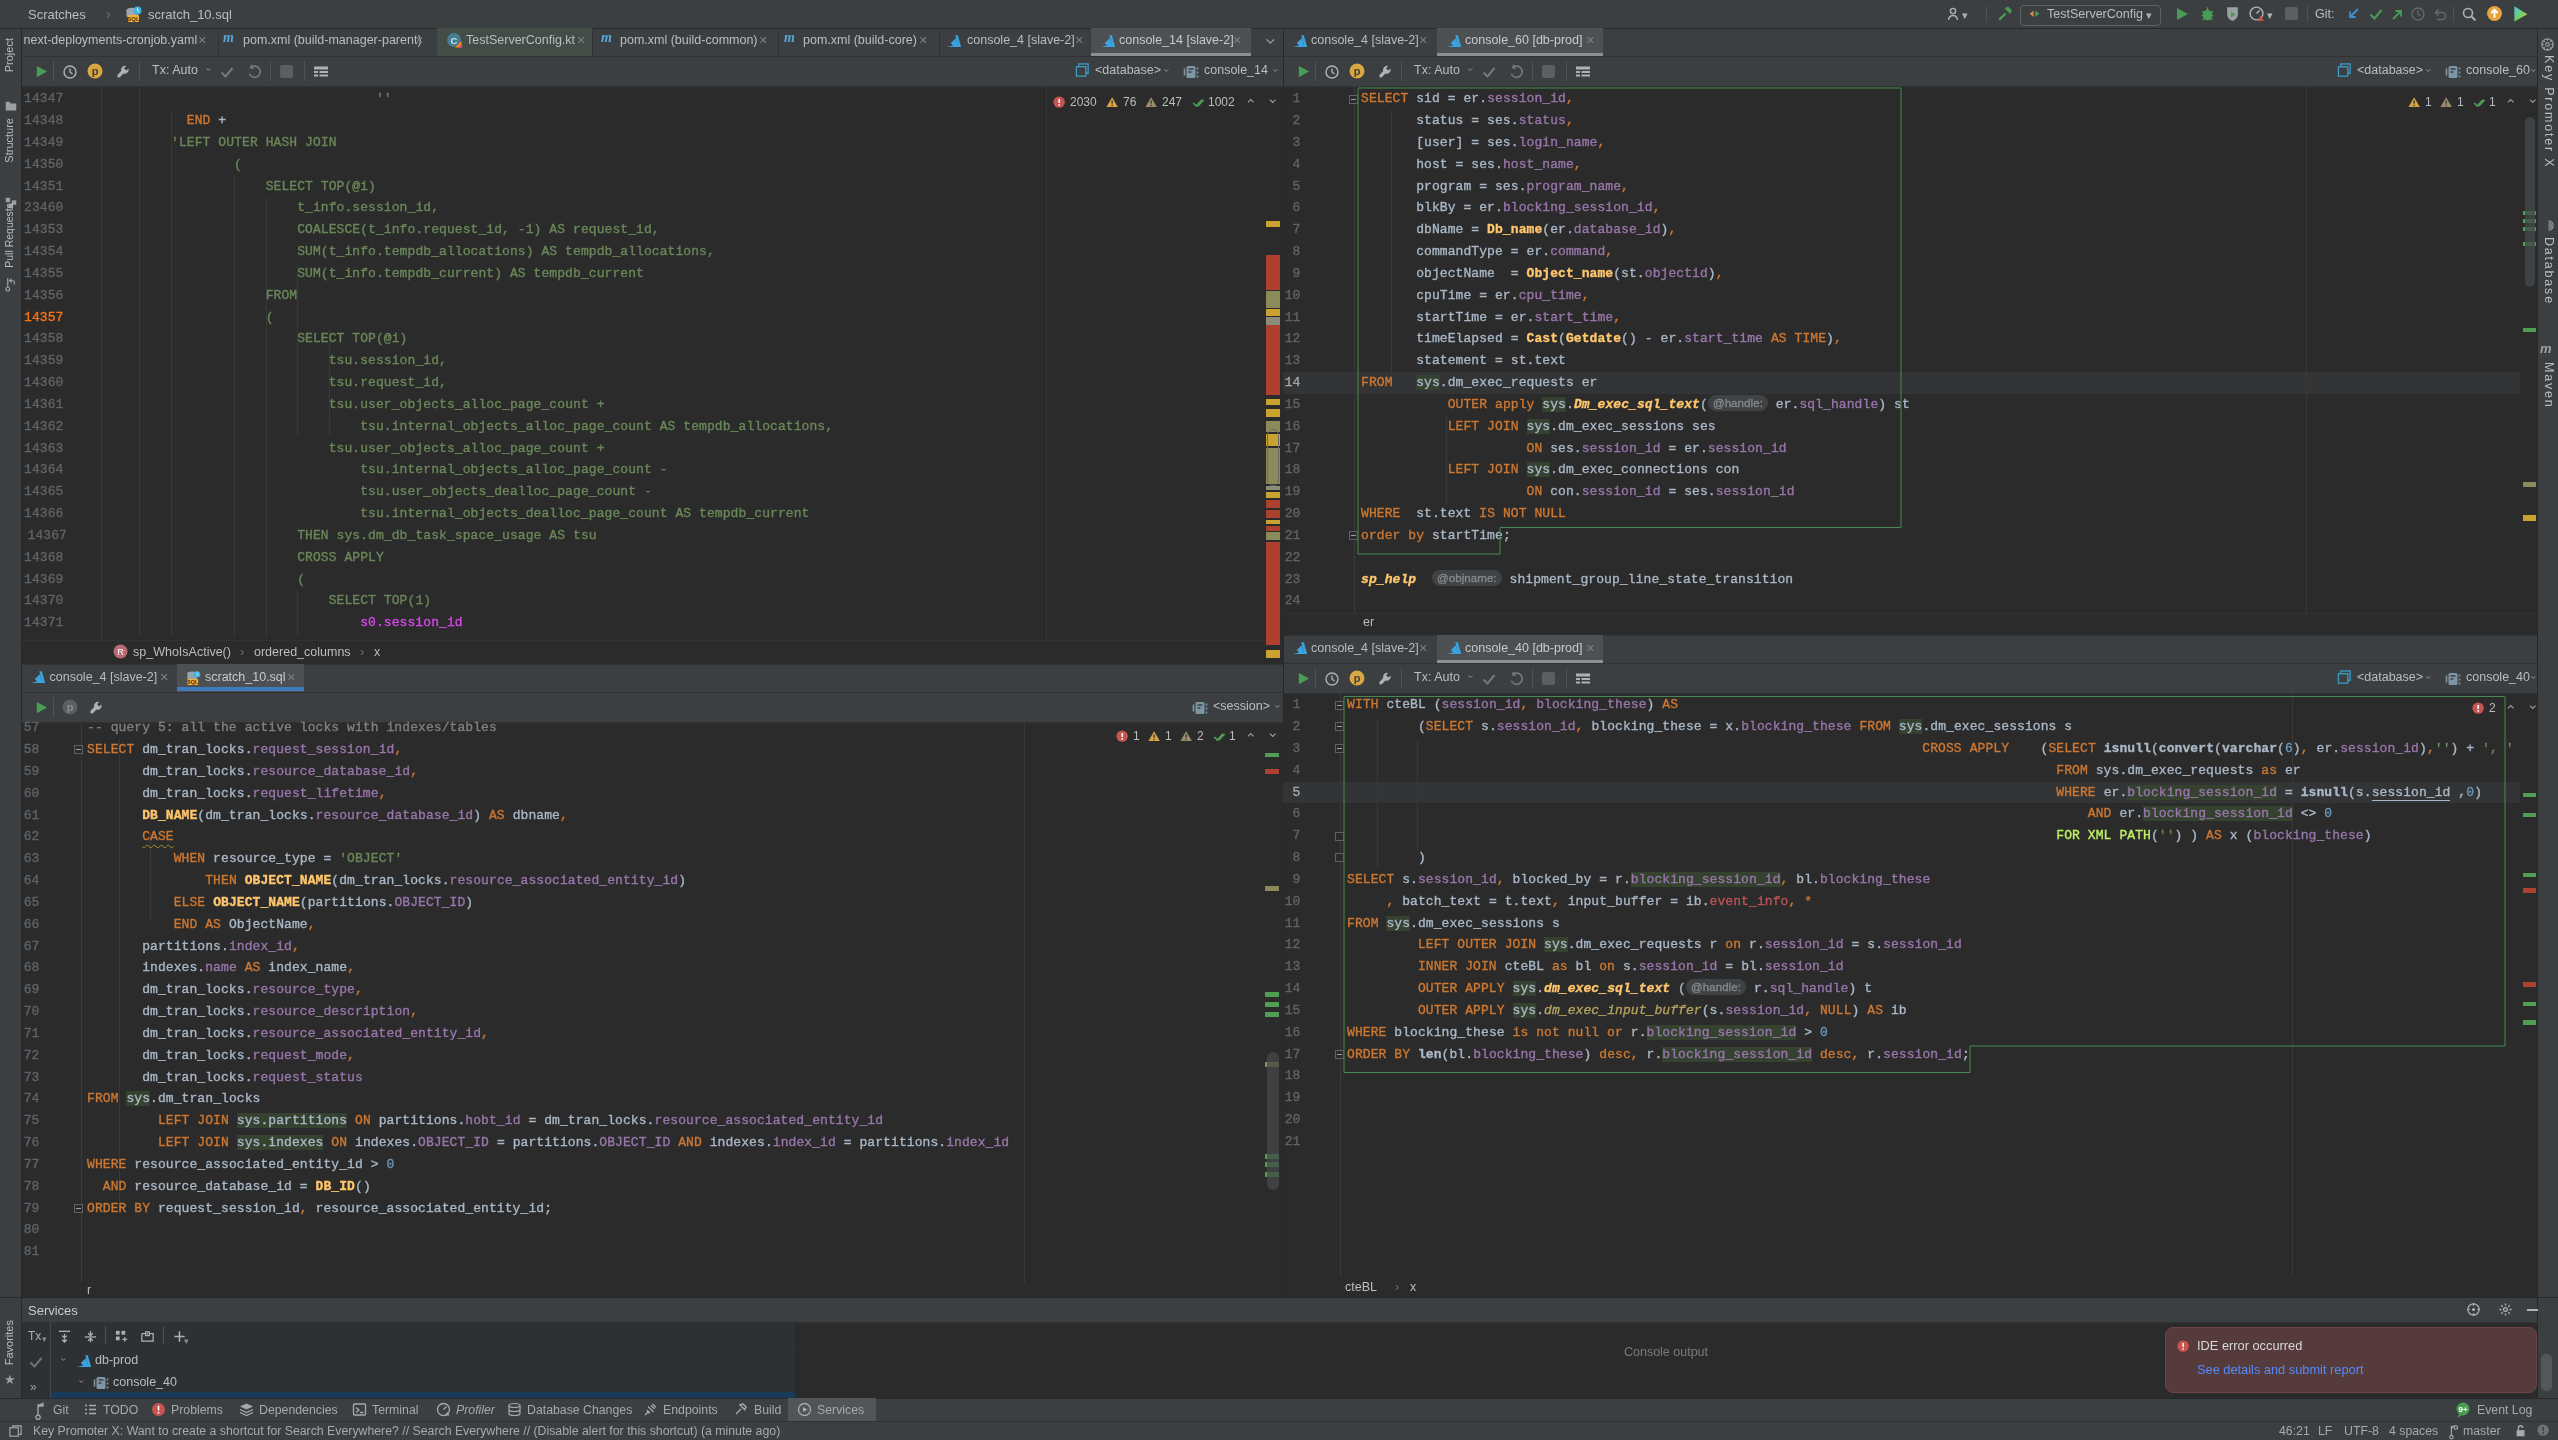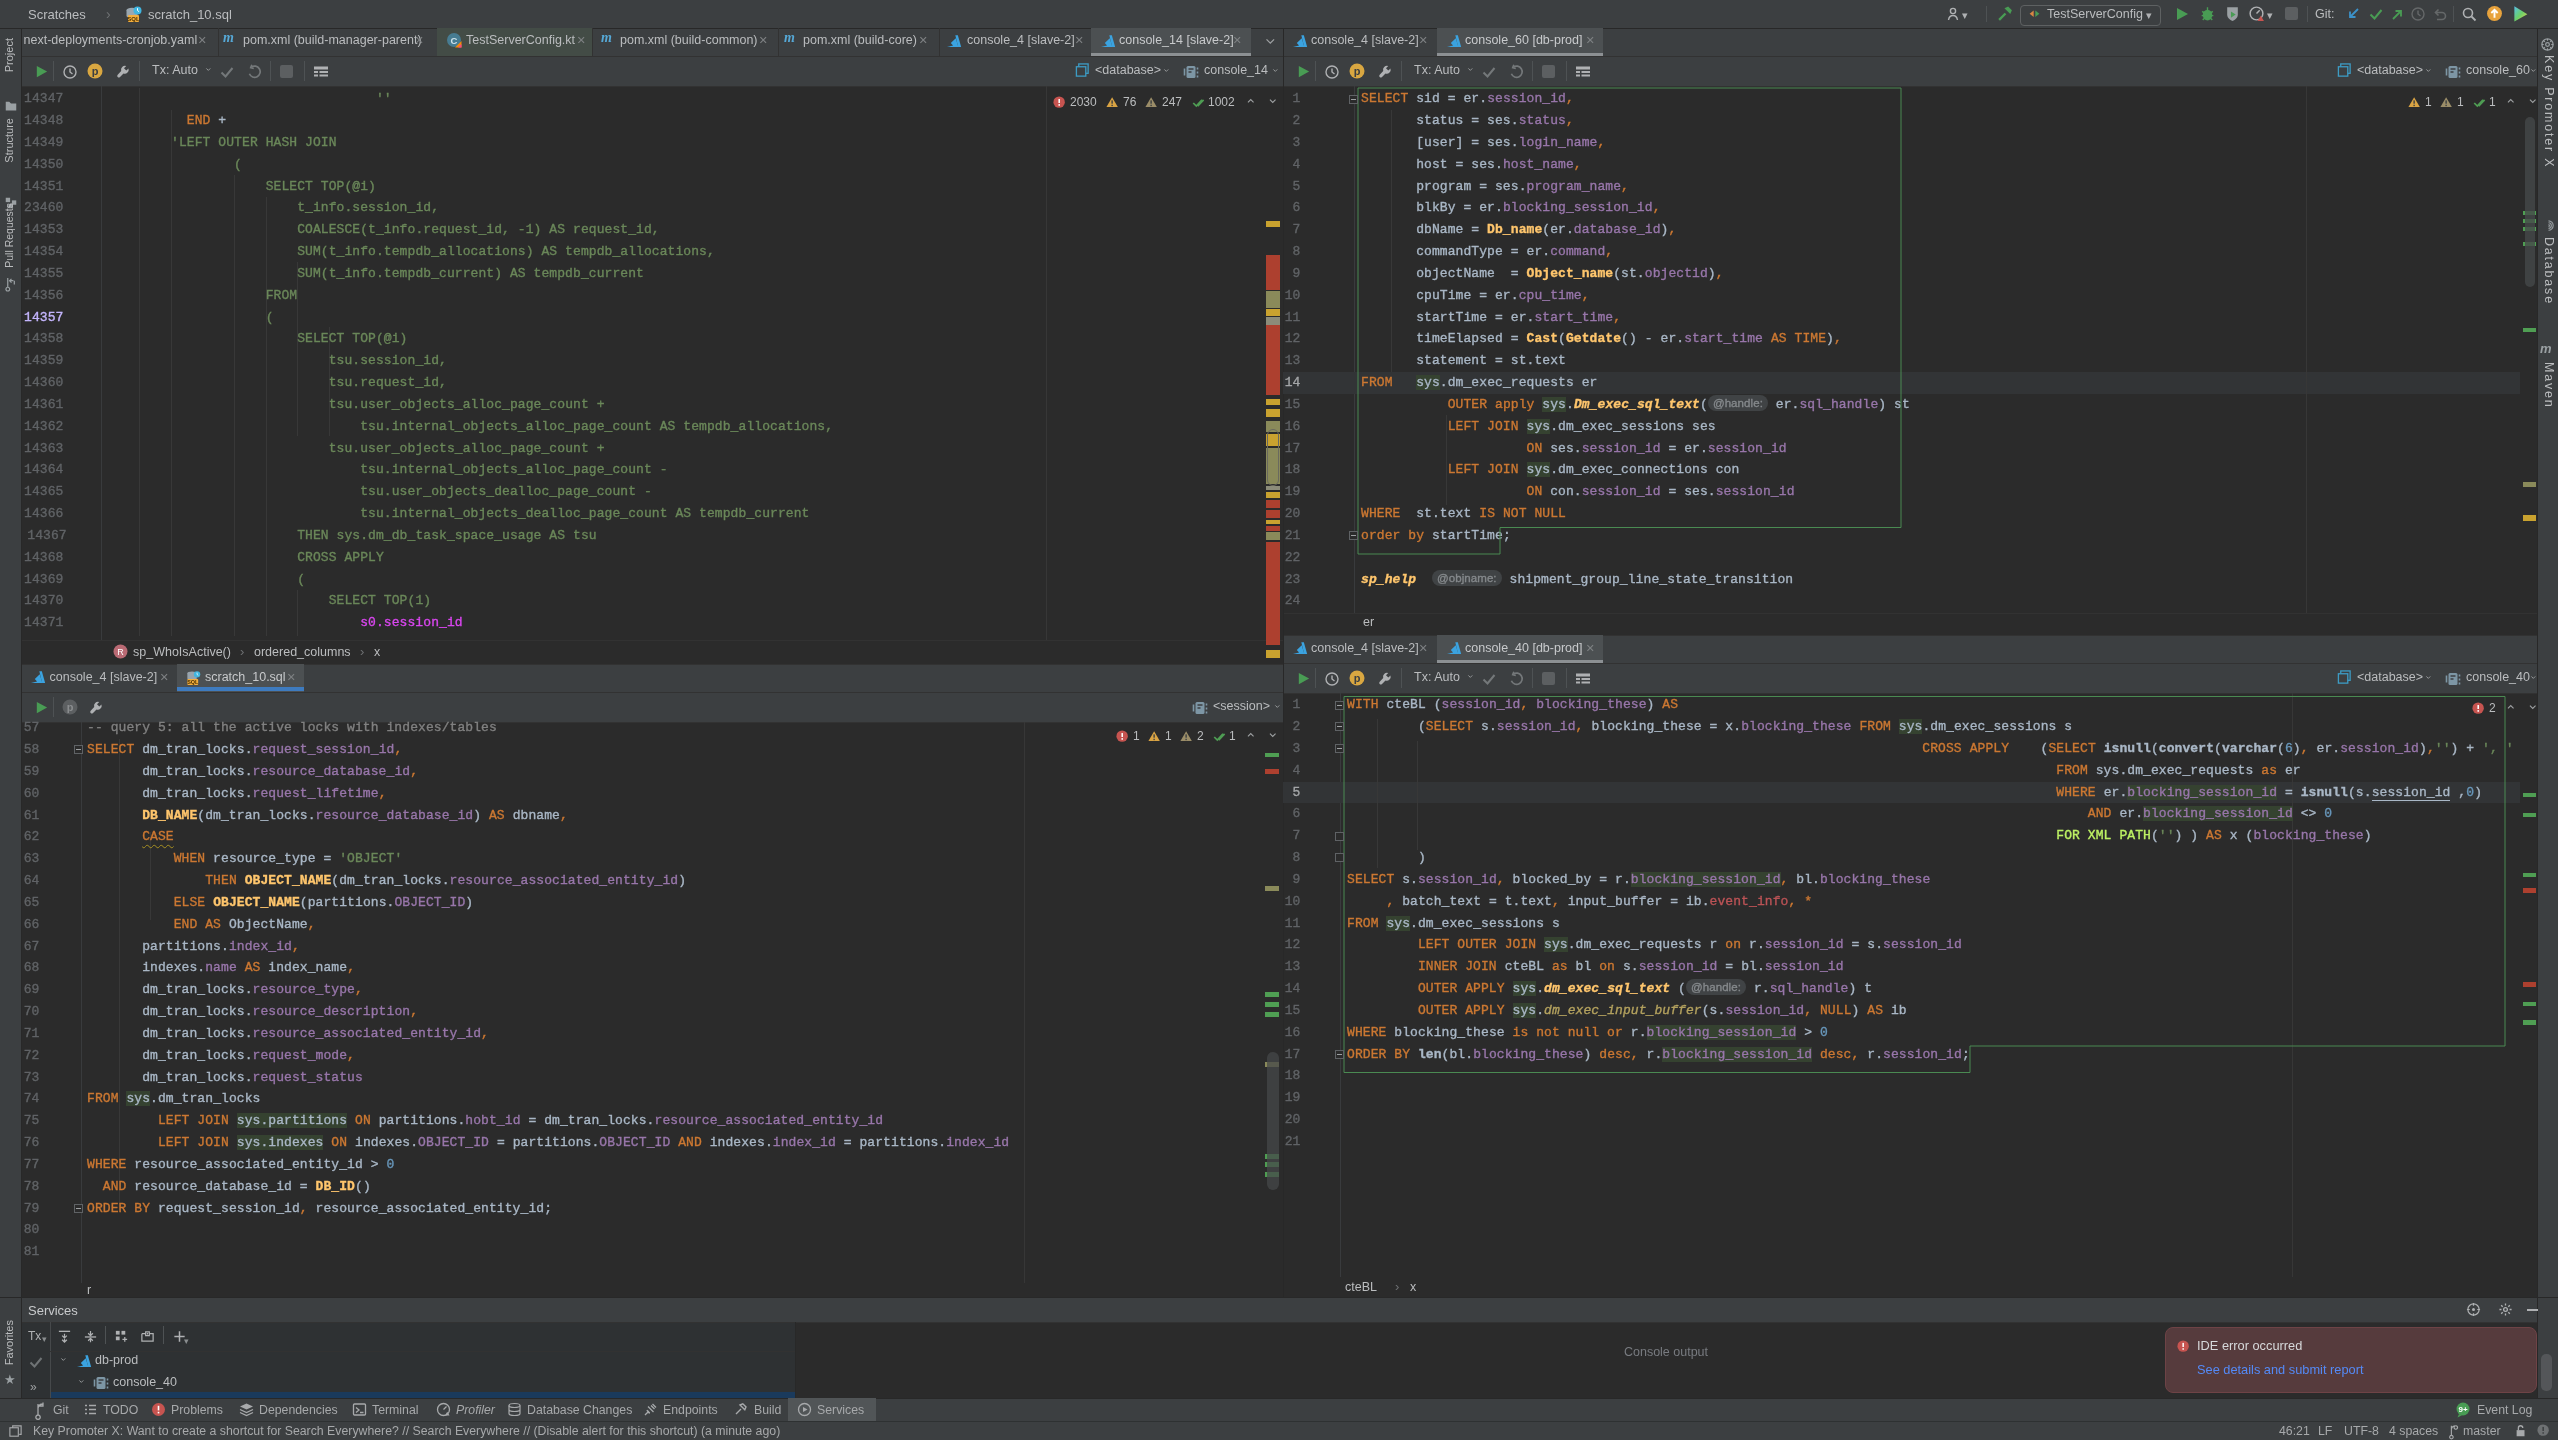--- a/index.html
+++ b/index.html
@@ -476,41 +476,41 @@
     <div class="code" style="left:3.5px;top:197.3px;width:60px;height:21.83px;line-height:21.83px;text-align:right;color:#606366">23460</div>
     <div class="code" style="left:108px;top:197.3px;height:21.83px;line-height:21.83px">                        <span style="color:#6A8759">t_info.session_id,</span></div>
     <div class="code" style="left:3.5px;top:219.2px;width:60px;height:21.83px;line-height:21.83px;text-align:right;color:#606366">14353</div>
     <div class="code" style="left:108px;top:219.2px;height:21.83px;line-height:21.83px">                        <span style="color:#6A8759">COALESCE(t_info.request_id, -1) AS request_id,</span></div>
     <div class="code" style="left:3.5px;top:241.0px;width:60px;height:21.83px;line-height:21.83px;text-align:right;color:#606366">14354</div>
     <div class="code" style="left:108px;top:241.0px;height:21.83px;line-height:21.83px">                        <span style="color:#6A8759">SUM(t_info.tempdb_allocations) AS tempdb_allocations,</span></div>
     <div class="code" style="left:3.5px;top:262.8px;width:60px;height:21.83px;line-height:21.83px;text-align:right;color:#606366">14355</div>
     <div class="code" style="left:108px;top:262.8px;height:21.83px;line-height:21.83px">                        <span style="color:#6A8759">SUM(t_info.tempdb_current) AS tempdb_current</span></div>
     <div class="code" style="left:3.5px;top:284.7px;width:60px;height:21.83px;line-height:21.83px;text-align:right;color:#606366">14356</div>
     <div class="code" style="left:108px;top:284.7px;height:21.83px;line-height:21.83px">                    <span style="color:#6A8759">FROM</span></div>
-    <div class="code" style="left:3.5px;top:306.5px;width:60px;height:21.83px;line-height:21.83px;text-align:right;color:#c4b5fd">14357</div>
+    <div class="code" style="left:3.5px;top:306.5px;width:60px;height:21.83px;line-height:21.83px;text-align:right;color:#f97316">14357</div>
     <div class="code" style="left:108px;top:306.5px;height:21.83px;line-height:21.83px">                    <span style="color:#6A8759">(</span></div>
     <div class="code" style="left:3.5px;top:328.3px;width:60px;height:21.83px;line-height:21.83px;text-align:right;color:#606366">14358</div>
     <div class="code" style="left:108px;top:328.3px;height:21.83px;line-height:21.83px">                        <span style="color:#6A8759">SELECT TOP(@i)</span></div>
     <div class="code" style="left:3.5px;top:350.2px;width:60px;height:21.83px;line-height:21.83px;text-align:right;color:#606366">14359</div>
     <div class="code" style="left:108px;top:350.2px;height:21.83px;line-height:21.83px">                            <span style="color:#6A8759">tsu.session_id,</span></div>
     <div class="code" style="left:3.5px;top:372.0px;width:60px;height:21.83px;line-height:21.83px;text-align:right;color:#606366">14360</div>
     <div class="code" style="left:108px;top:372.0px;height:21.83px;line-height:21.83px">                            <span style="color:#6A8759">tsu.request_id,</span></div>
     <div class="code" style="left:3.5px;top:393.8px;width:60px;height:21.83px;line-height:21.83px;text-align:right;color:#606366">14361</div>
     <div class="code" style="left:108px;top:393.8px;height:21.83px;line-height:21.83px">                            <span style="color:#6A8759">tsu.user_objects_alloc_page_count +</span></div>
     <div class="code" style="left:3.5px;top:415.6px;width:60px;height:21.83px;line-height:21.83px;text-align:right;color:#606366">14362</div>
     <div class="code" style="left:108px;top:415.6px;height:21.83px;line-height:21.83px">                                <span style="color:#6A8759">tsu.internal_objects_alloc_page_count AS tempdb_allocations,</span></div>
     <div class="code" style="left:3.5px;top:437.5px;width:60px;height:21.83px;line-height:21.83px;text-align:right;color:#606366">14363</div>
     <div class="code" style="left:108px;top:437.5px;height:21.83px;line-height:21.83px">                            <span style="color:#6A8759">tsu.user_objects_alloc_page_count +</span></div>
     <div class="code" style="left:3.5px;top:459.3px;width:60px;height:21.83px;line-height:21.83px;text-align:right;color:#606366">14364</div>
     <div class="code" style="left:108px;top:459.3px;height:21.83px;line-height:21.83px">                                <span style="color:#6A8759">tsu.internal_objects_alloc_page_count -</span></div>
     <div class="code" style="left:3.5px;top:481.1px;width:60px;height:21.83px;line-height:21.83px;text-align:right;color:#606366">14365</div>
     <div class="code" style="left:108px;top:481.1px;height:21.83px;line-height:21.83px">                                <span style="color:#6A8759">tsu.user_objects_dealloc_page_count -</span></div>
     <div class="code" style="left:3.5px;top:503.0px;width:60px;height:21.83px;line-height:21.83px;text-align:right;color:#606366">14366</div>
     <div class="code" style="left:108px;top:503.0px;height:21.83px;line-height:21.83px">                                <span style="color:#6A8759">tsu.internal_objects_dealloc_page_count AS tempdb_current</span></div>
-    <div class="code" style="left:17px;top:524.8px;width:60px;height:21.83px;line-height:21.83px;text-align:center;color:#606366">14367</div>
+    <div class="code" style="left:7px;top:524.8px;width:60px;height:21.83px;line-height:21.83px;text-align:right;color:#606366">14367</div>
     <div class="code" style="left:108px;top:524.8px;height:21.83px;line-height:21.83px">                        <span style="color:#6A8759">THEN sys.dm_db_task_space_usage AS tsu</span></div>
     <div class="code" style="left:3.5px;top:546.6px;width:60px;height:21.83px;line-height:21.83px;text-align:right;color:#606366">14368</div>
     <div class="code" style="left:108px;top:546.6px;height:21.83px;line-height:21.83px">                        <span style="color:#6A8759">CROSS APPLY</span></div>
     <div class="code" style="left:3.5px;top:568.5px;width:60px;height:21.83px;line-height:21.83px;text-align:right;color:#606366">14369</div>
     <div class="code" style="left:108px;top:568.5px;height:21.83px;line-height:21.83px">                        <span style="color:#6A8759">(</span></div>
     <div class="code" style="left:3.5px;top:590.3px;width:60px;height:21.83px;line-height:21.83px;text-align:right;color:#606366">14370</div>
     <div class="code" style="left:108px;top:590.3px;height:21.83px;line-height:21.83px">                            <span style="color:#6A8759">SELECT TOP(1)</span></div>
     <div class="code" style="left:3.5px;top:612.1px;width:60px;height:21.83px;line-height:21.83px;text-align:right;color:#606366">14371</div>
     <div class="code" style="left:108px;top:612.1px;height:21.83px;line-height:21.83px">                                <span style="color:#d946ef">s0.session_id</span></div>
     <div class="code" style="left:-20.5px;top:717.2px;width:60px;height:21.83px;line-height:21.83px;text-align:right;color:#606366">57</div>

